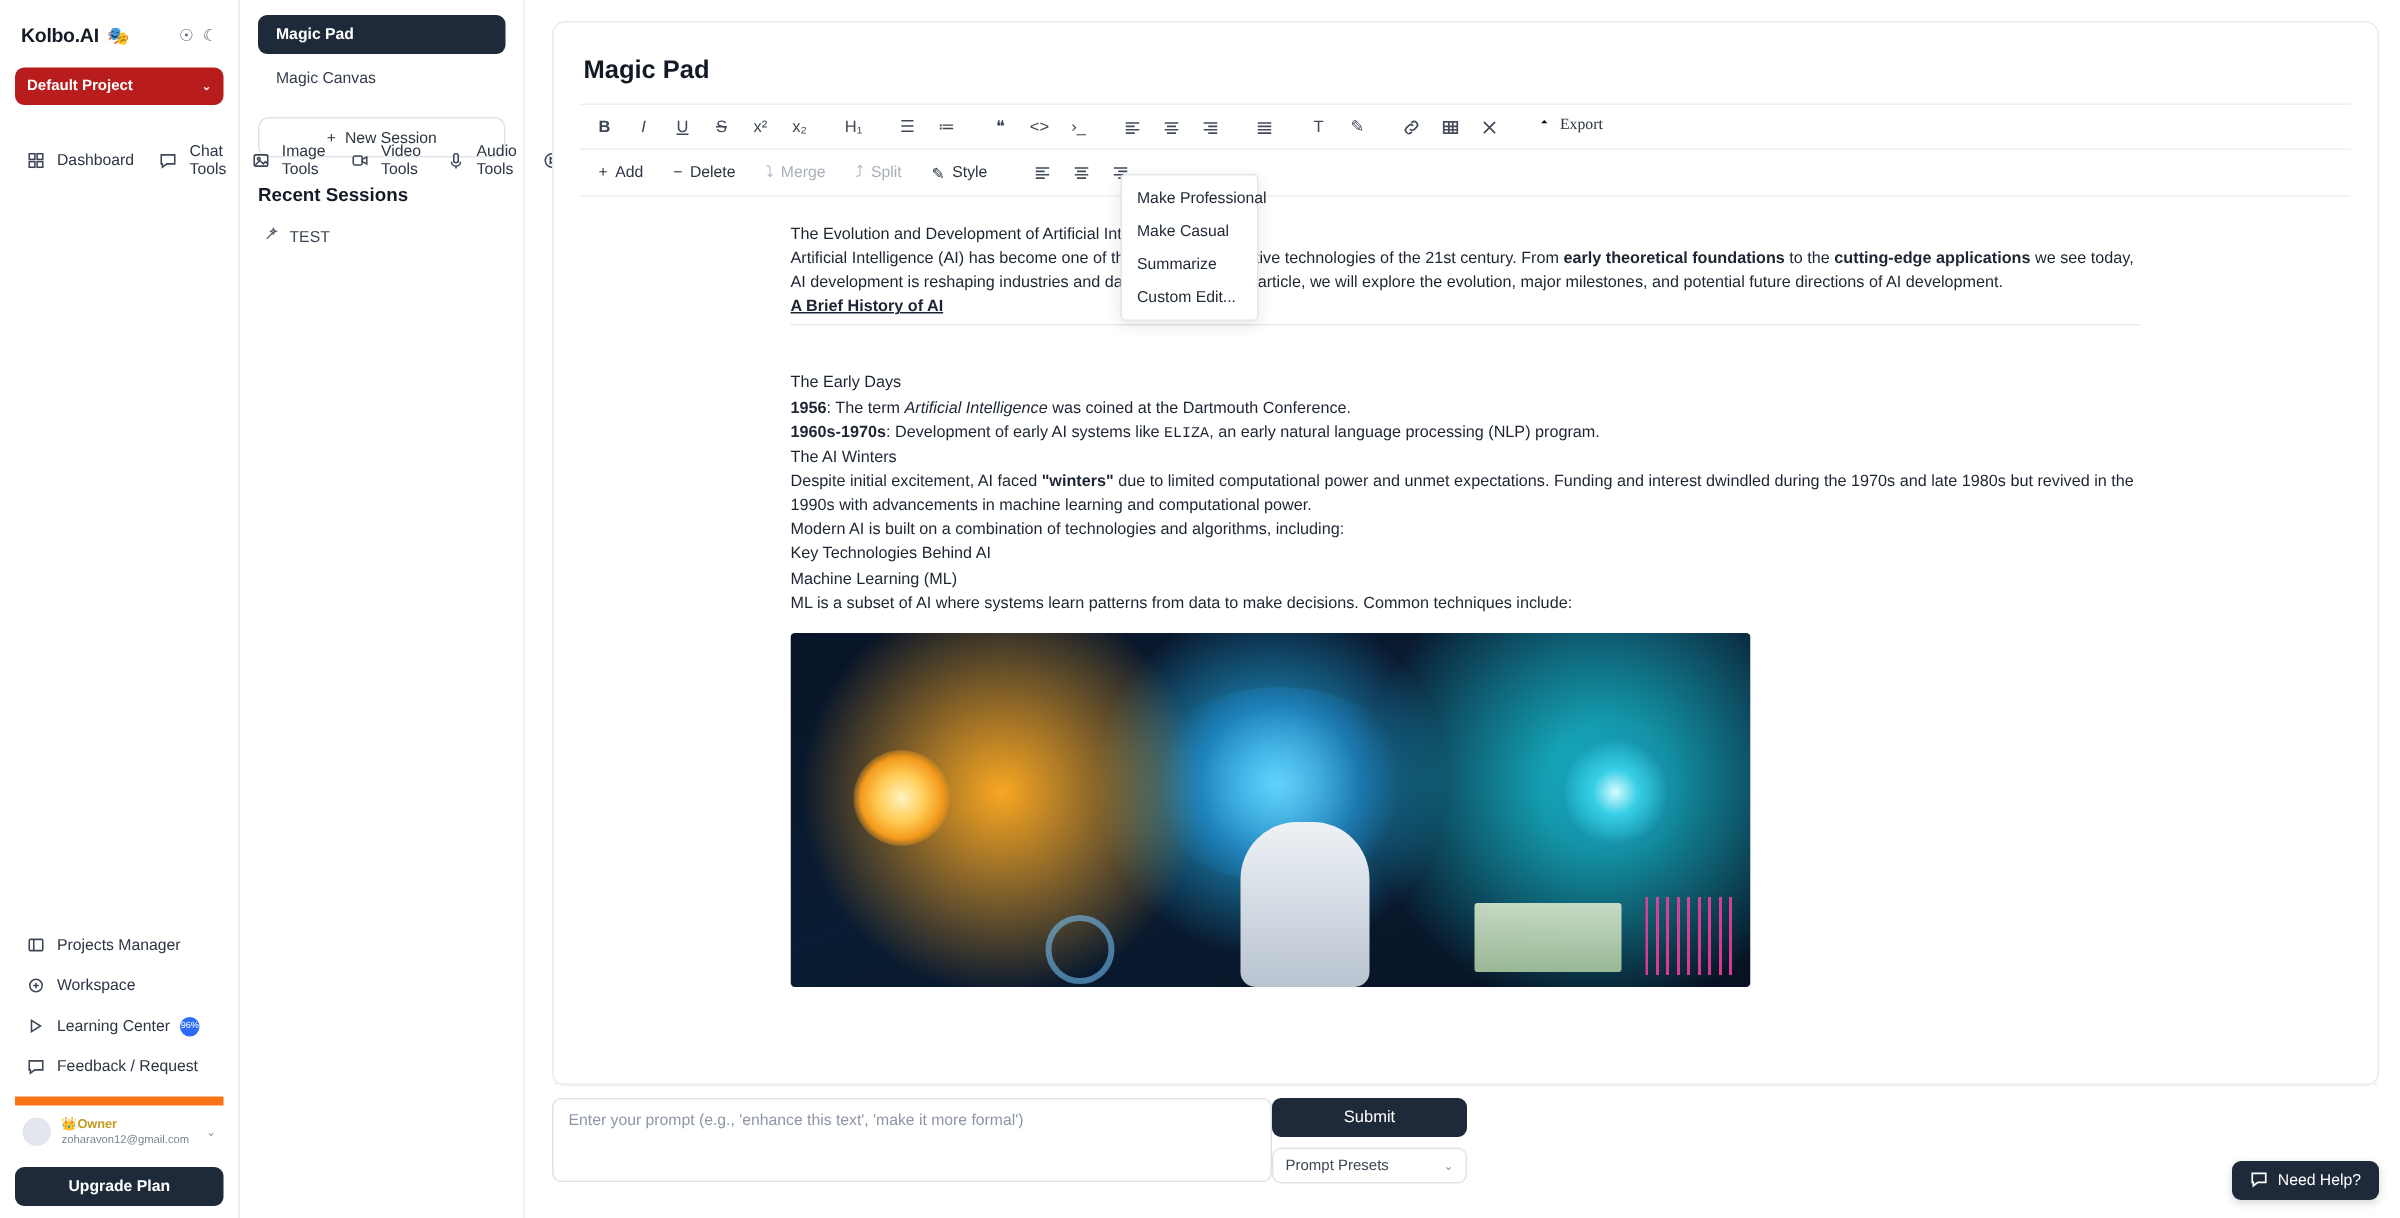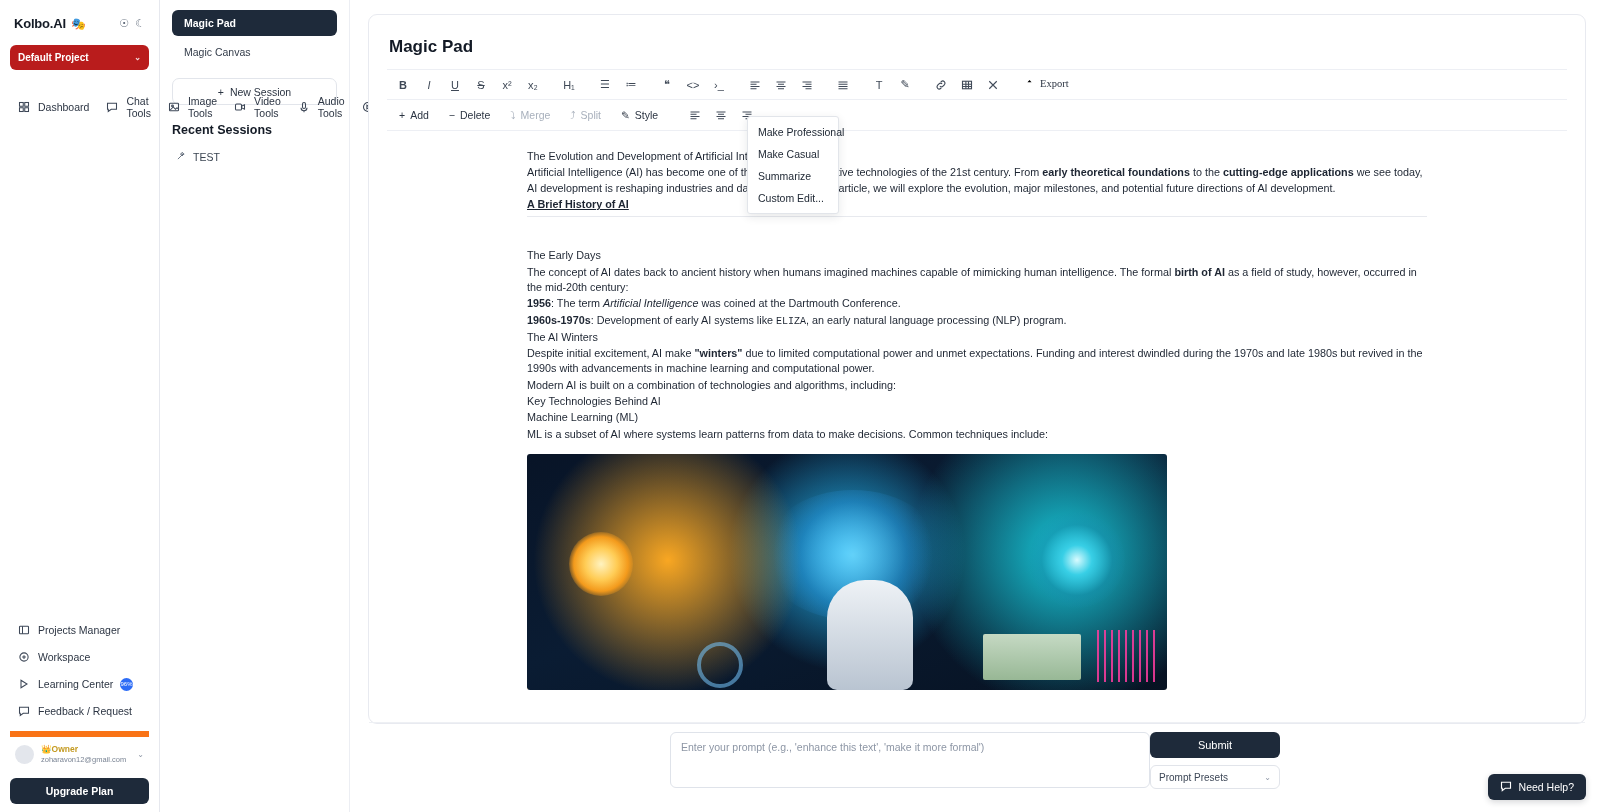--- a/index.html
+++ b/index.html
@@ -241,21 +241,21 @@
   .doc-img .lines {
     position: absolute; inset: 0;
     background:
       linear-gradient(78deg, rgba(255,180,60,.35) 0 1px, rgba(0,0,0,0) 1px 100%),
       linear-gradient(-62deg, rgba(255,180,60,.30) 0 1px, rgba(0,0,0,0) 1px 100%);
   }
 
   
   .prompt-bar {
     height: 78px; display: flex; align-items: flex-start; gap: 0;
-    padding: 8px 4px 0 0; justify-content: center;
+    padding: 8px 4px 0 0; justify-content: flex-start;
   }
   .prompt-left { width: 480px; }
   .prompt-box {
     width: 480px; height: 56px;
     border: 1px solid #dfe3ea; border-radius: 6px;
     padding: 8px 10px; font-size: 10.5px; color: #1d2532;
     resize: none; outline: none;
     font-family: "Liberation Sans", sans-serif;
   }
   .prompt-box::placeholder { color: #8d96a5; }
@@ -560,31 +560,28 @@
           <p>The Evolution and Development of Artificial Intelligence</p>
           <p>
             <span>Artificial Intelligence (AI) has become one of the most transformative technologies of the 21st century. From </span><strong>early theoretical foundations</strong><span> to the </span><strong>cutting-edge applications</strong><span> we see today, AI development is reshaping industries and daily life alike. In this article, we will explore the evolution, major milestones, and potential future directions of AI development.</span>
           </p>
           <p class="h-under">A Brief History of AI</p>
           <div class="hr"></div>
           <div class="gap"></div>
 
           <p>The Early Days</p>
           <p>
-            <span>The concept of AI dates back to ancient history when humans imagined machines capable of mimicking human intelligence. The formal </span><strong>birth of AI</strong><span> as a field of study, however, occurred in the mid-20th century:</span>
-          </p>
-          <p>
             <strong>1956</strong><span>: The term </span><em>Artificial Intelligence</em><span> was coined at the Dartmouth Conference.</span>
           </p>
           <p>
             <strong>1960s-1970s</strong><span>: Development of early AI systems like </span><span class="mono">ELIZA</span><span>, an early natural language processing (NLP) program.</span>
           </p>
           <p>The AI Winters</p>
           <p>
-            <span>Despite initial excitement, AI make </span><strong>"winters"</strong><span> due to limited computational power and unmet expectations. Funding and interest dwindled during the 1970s and late 1980s but revived in the 1990s with advancements in machine learning and computational power.</span>
+            <span>Despite initial excitement, AI faced </span><strong>"winters"</strong><span> due to limited computational power and unmet expectations. Funding and interest dwindled during the 1970s and late 1980s but revived in the 1990s with advancements in machine learning and computational power.</span>
           </p>
           <p>Modern AI is built on a combination of technologies and algorithms, including:</p>
           <p>Key Technologies Behind AI</p>
           <p>Machine Learning (ML)</p>
           <p>ML is a subset of AI where systems learn patterns from data to make decisions. Common techniques include:</p>
 
           <div class="doc-img">
             <div class="lines"></div>
             <div class="sun"></div>
             <div class="brain"></div>

